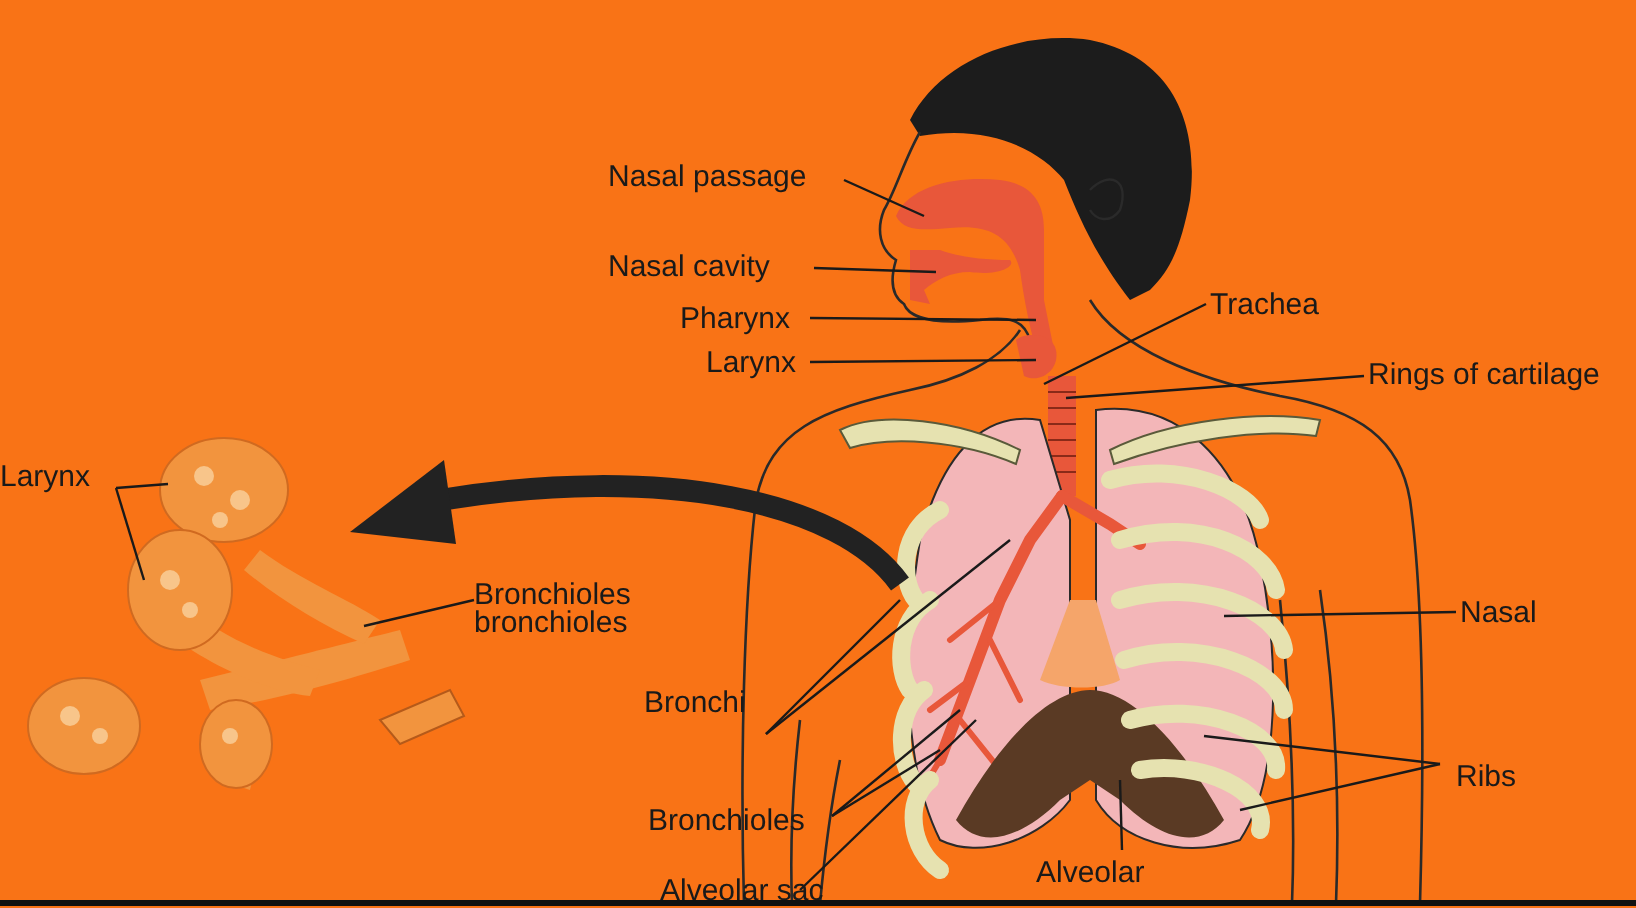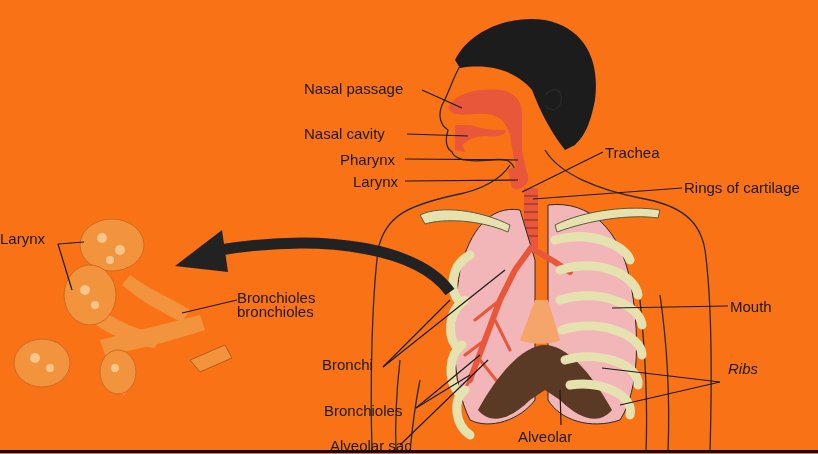--- a/index.html
+++ b/index.html
@@ -127,24 +127,24 @@
       <line x1="58" y1="244" x2="72" y2="290"></line>
     </g>
   </svg>
 
   <div class="lbl" style="left:304px;top:81px;">Nasal passage</div>
   <div class="lbl" style="left:304px;top:126px;">Nasal cavity</div>
   <div class="lbl" style="left:340px;top:152px;">Pharynx</div>
   <div class="lbl" style="left:353px;top:174px;text-align:center;">Larynx</div>
   <div class="lbl" style="left:605px;top:145px;">Trachea</div>
   <div class="lbl" style="left:684px;top:180px;">Rings of cartilage</div>
-  <div class="lbl" style="left:730px;top:299px;">Mouth</div>
-  <div class="lbl" style="left:728px;top:361px;font-style:italic;">Ribs</div>
+  <div class="lbl" style="left:730px;top:299px;">Nasal</div>
+  <div class="lbl" style="left:728px;top:381px;">Ribs</div>
   <div class="lbl" style="left:518px;top:429px;">Alveolar</div>
-  <div class="lbl" style="left:322px;top:357px;">Bronchi</div>
+  <div class="lbl" style="left:322px;top:344px;">Bronchi</div>
   <div class="lbl" style="left:324px;top:403px;">Bronchioles</div>
   <div class="lbl" style="left:330px;top:438px;">Alveolar sac</div>
   <div class="lbl" style="left:0px;top:231px;">Larynx</div>
   <div class="lbl lbl2" style="left:237px;top:291px;">Bronchioles</div>
   <div class="lbl lbl2" style="left:237px;top:305px;">bronchioles</div>
 
   <div class="bottom-line"></div>
 </div>
 
 </body></html>

